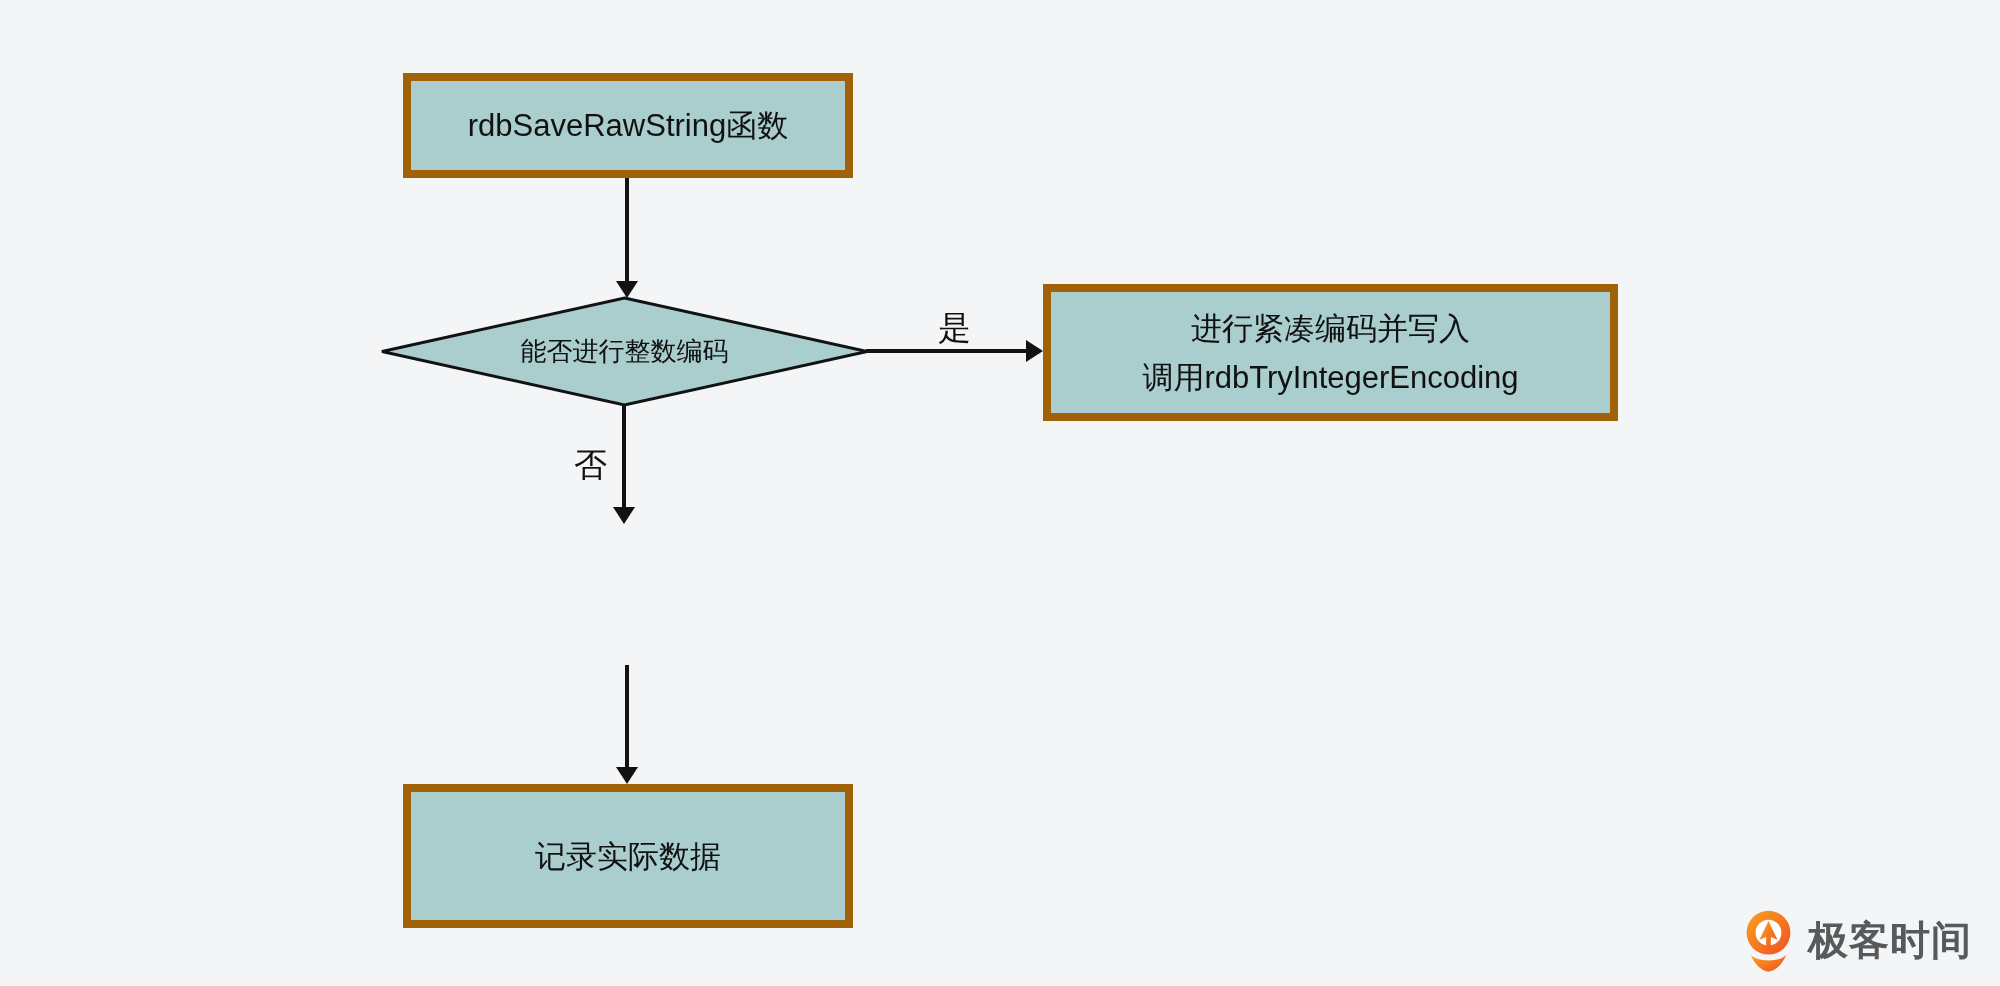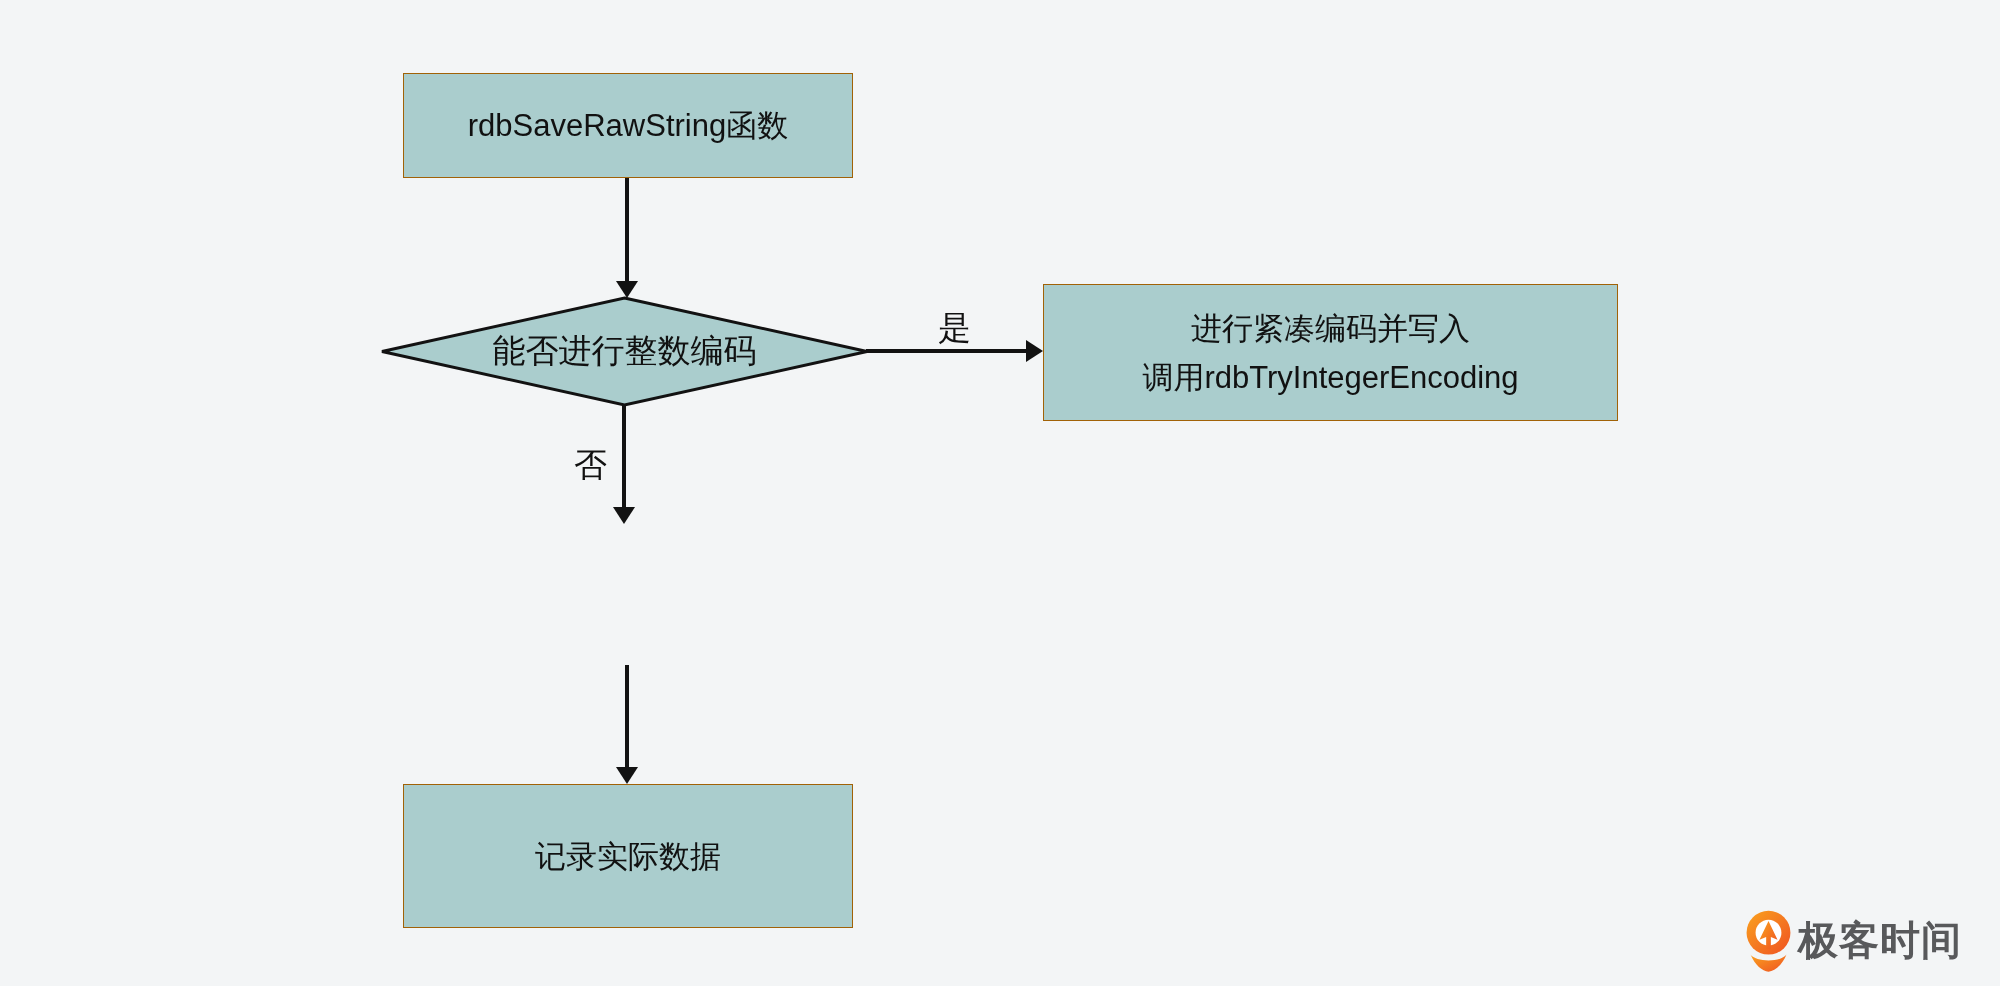--- a/index.html
+++ b/index.html
@@ -11,21 +11,21 @@
     position: relative;
     width: 2000px;
     height: 986px;
     background: #f3f5f6;
     overflow: hidden;
     color: #111;
   }
   .box {
     position: absolute;
     background: #aacdcd;
-    border: 1px solid #a16207;
+    border: 8px solid #a16207;
     box-sizing: border-box;
     display: flex;
     flex-direction: column;
     align-items: center;
     justify-content: center;
     text-align: center;
     font-size: 31px;
     line-height: 49px;
     color: #111;
   }
@@ -33,21 +33,21 @@
 
   .diamond-wrap {
     position: absolute;
     display: flex;
     align-items: center;
     justify-content: center;
   }
   .diamond-wrap svg { position: absolute; left: 0; top: 0; }
   .diamond-label {
     position: relative;
-    font-size: 33px;
+    font-size: 26px;
     white-space: nowrap;
   }
 
   .vline {
     position: absolute;
     width: 4px;
     background: #121212;
   }
   .hline {
     position: absolute;
@@ -77,21 +77,21 @@
 
   .logo {
     position: absolute;
     left: 1745px;
     top: 908px;
     display: flex;
     align-items: center;
   }
   .logo-icon { width: 47px; height: 65px; display: block; }
   .logo-text {
-    margin-left: 6px;
+    margin-left: 16px;
     font-size: 40px;
     font-weight: bold;
     letter-spacing: 1px;
     color: #58595b;
     white-space: nowrap;
   }
 </style>
 </head>
 <body>
 

